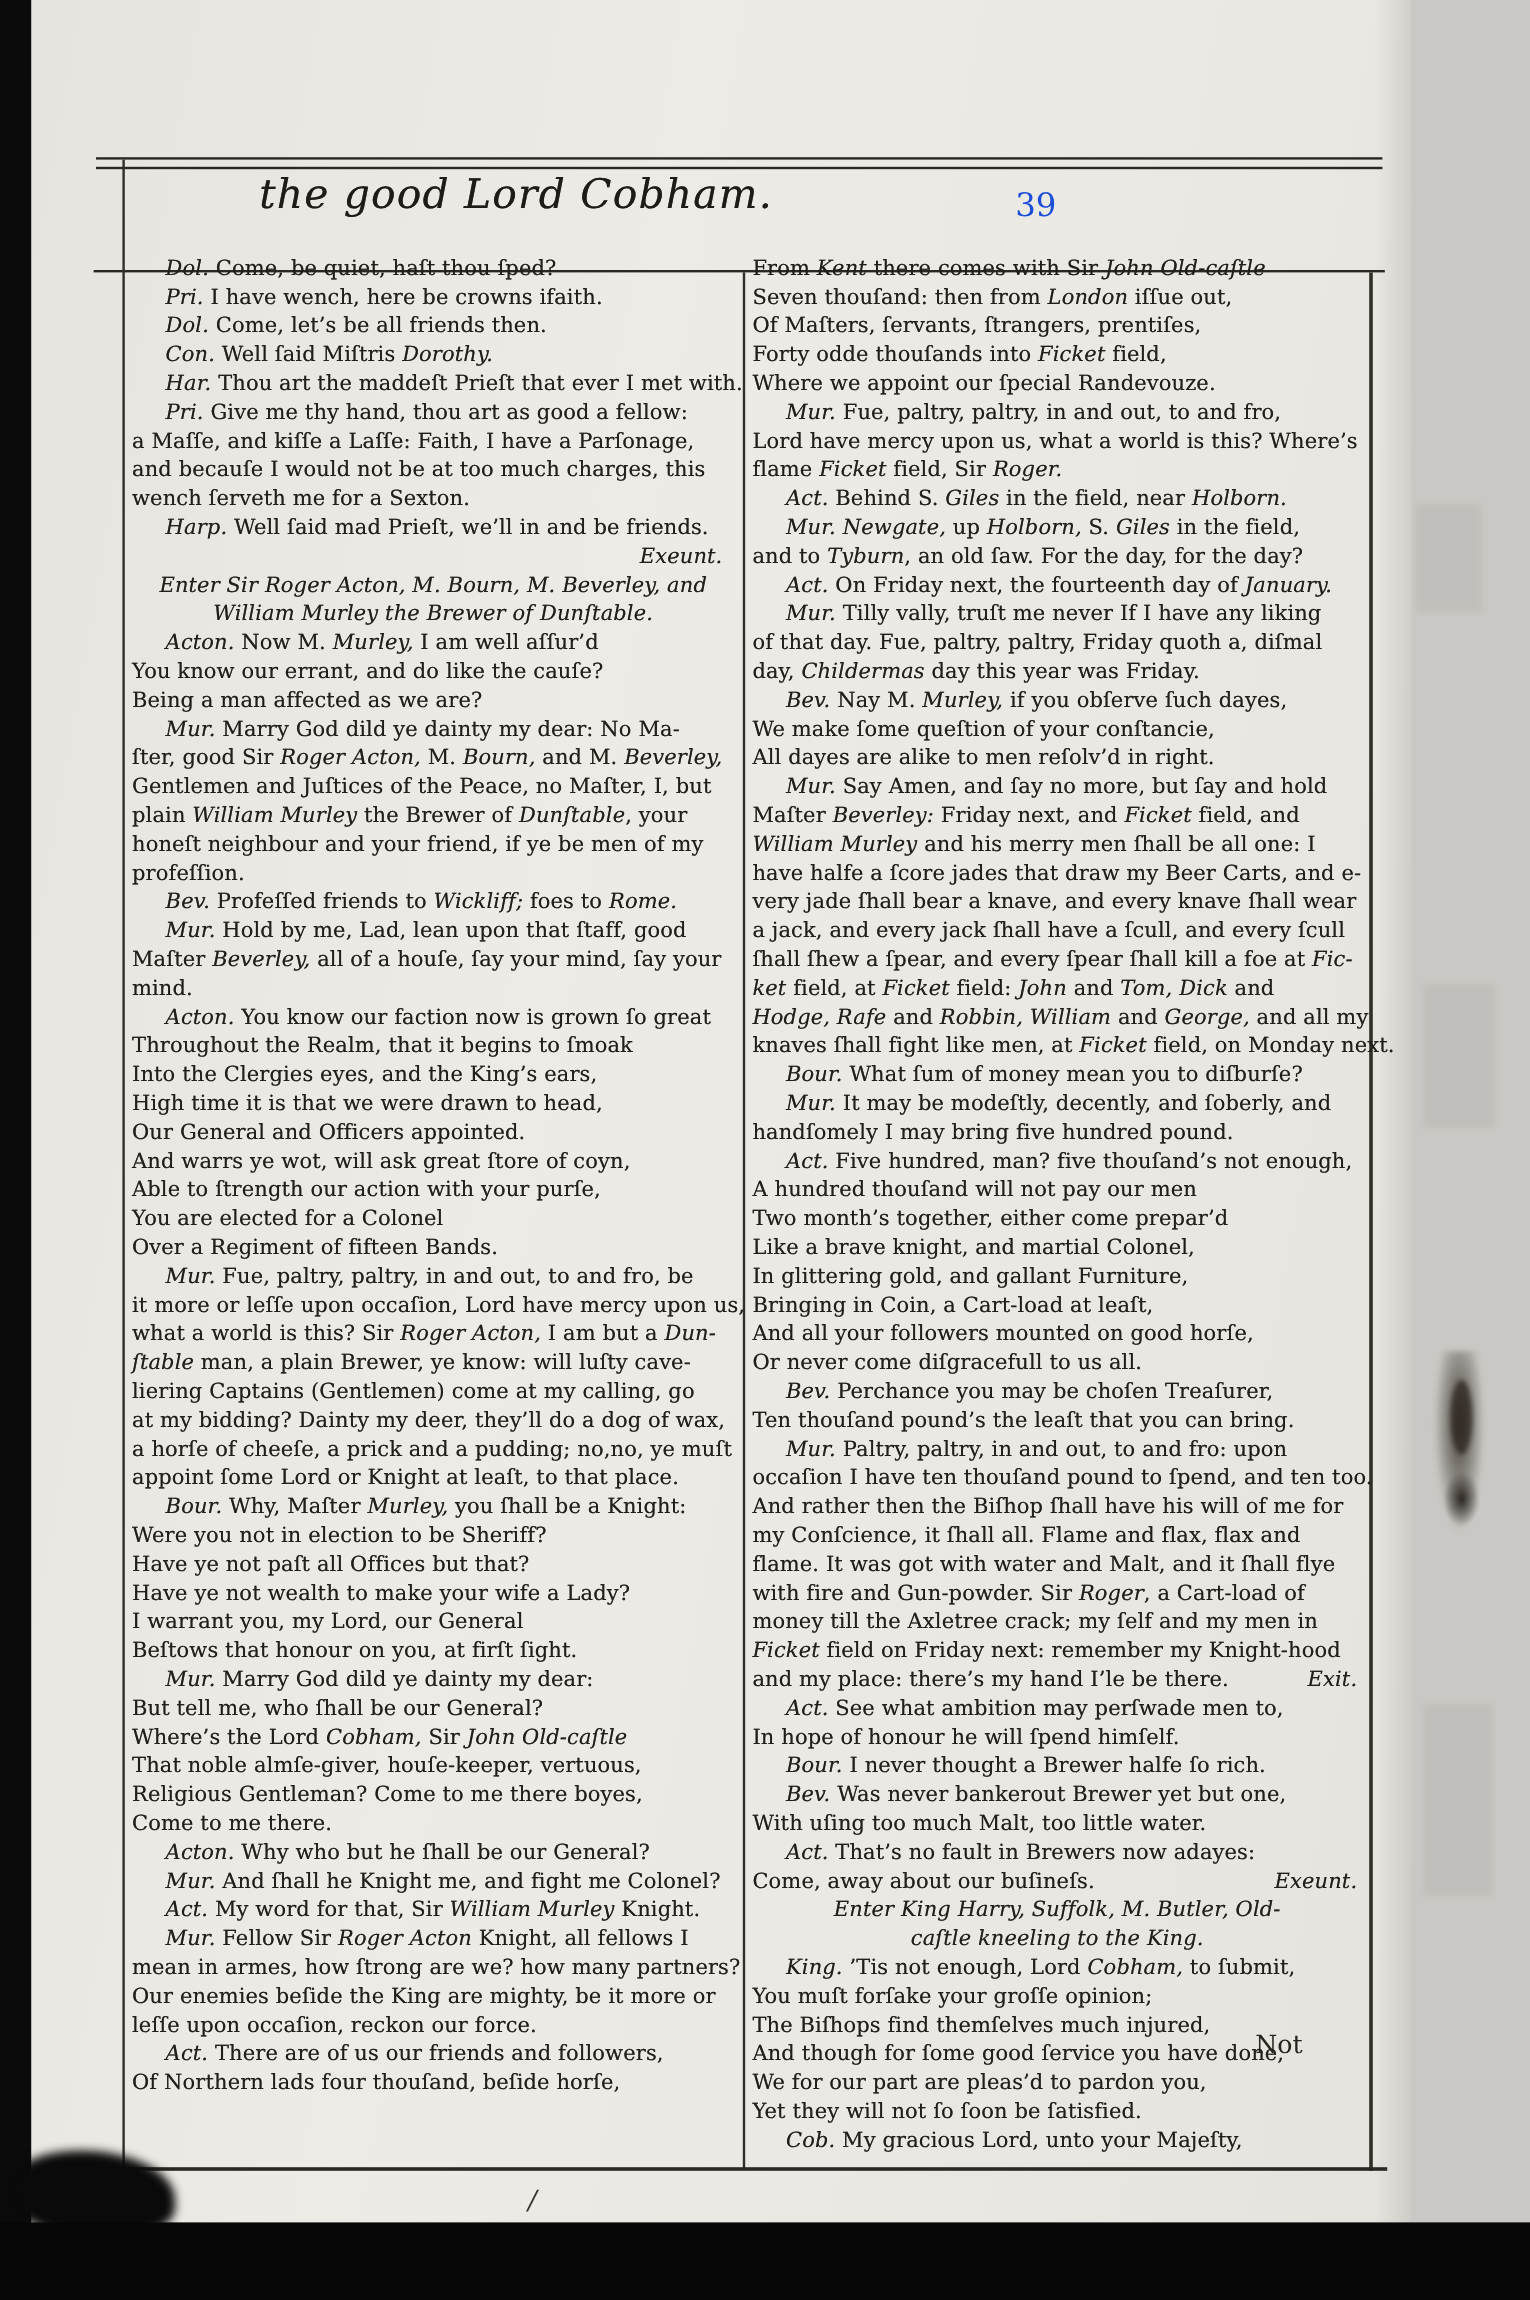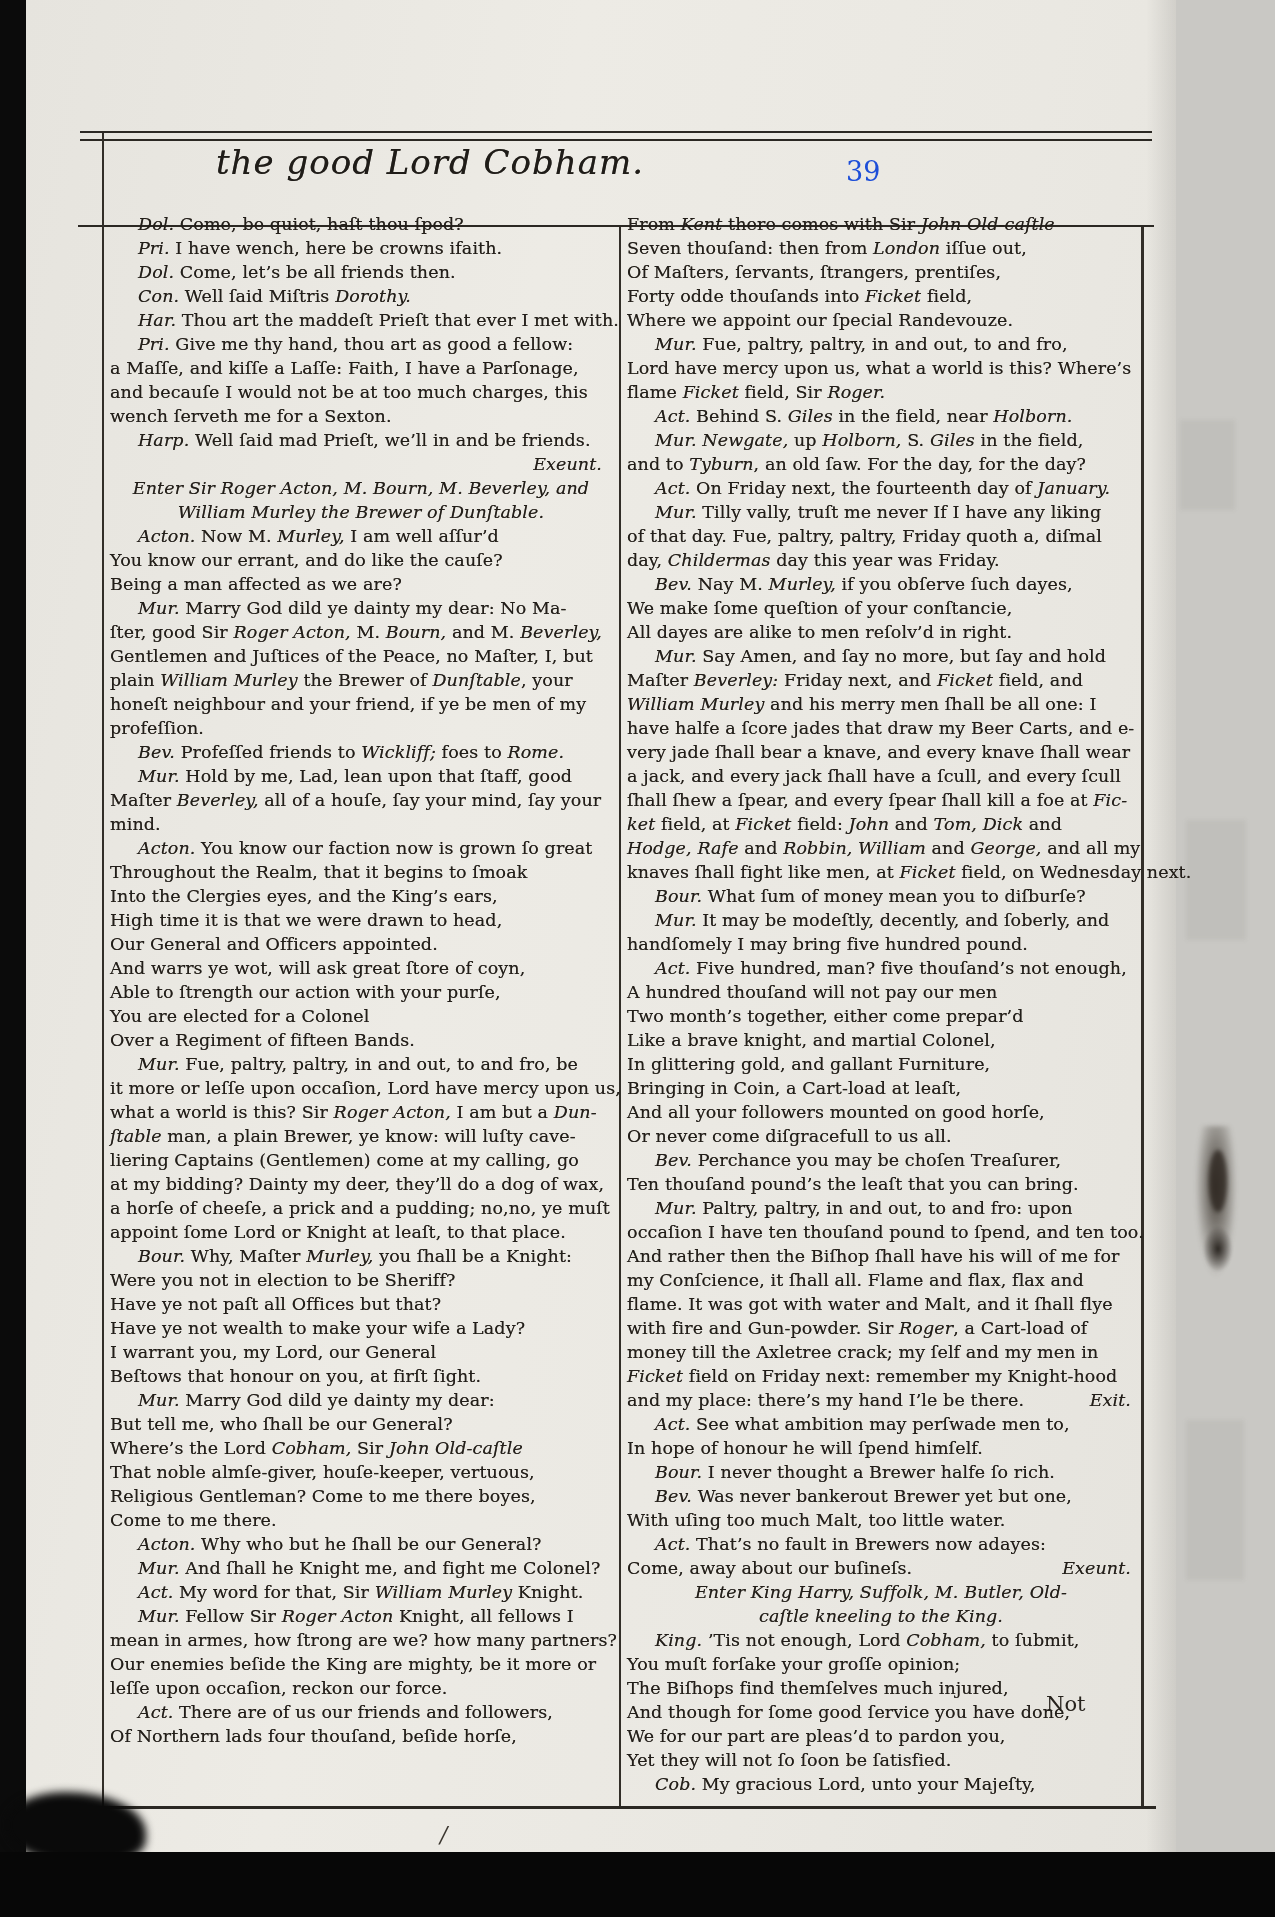--- a/index.html
+++ b/index.html
@@ -156,21 +156,21 @@
     <div class="line"><span>All dayes are alike to men reſolv’d in right.</span></div>
     <div class="line in"><span class="it">Mur.</span><span>  Say Amen, and ſay no more, but ſay and hold</span></div>
     <div class="line"><span>Maſter </span><span class="it">Beverley:</span><span> Friday next, and </span><span class="it">Ficket</span><span> field, and</span></div>
     <div class="line"><span class="it">William Murley</span><span> and his merry men ſhall be all one: I</span></div>
     <div class="line"><span>have halfe a ſcore jades that draw my Beer Carts, and e-</span></div>
     <div class="line"><span>very jade ſhall bear a knave, and every knave ſhall wear</span></div>
     <div class="line"><span>a jack, and every jack ſhall have a ſcull, and every ſcull</span></div>
     <div class="line"><span>ſhall ſhew a ſpear, and every ſpear ſhall kill a foe at </span><span class="it">Fic-</span></div>
     <div class="line"><span class="it">ket</span><span> field, at </span><span class="it">Ficket</span><span> field: </span><span class="it">John</span><span> and </span><span class="it">Tom,</span><span> </span><span class="it">Dick</span><span> and</span></div>
     <div class="line"><span class="it">Hodge, Rafe</span><span> and </span><span class="it">Robbin, William</span><span> and </span><span class="it">George,</span><span> and all my</span></div>
-    <div class="line"><span>knaves ſhall fight like men, at </span><span class="it">Ficket</span><span> field, on Wednesday next.</span></div>
+    <div class="line"><span>knaves ſhall fight like men, at </span><span class="it">Ficket</span><span> field, on Monday next.</span></div>
     <div class="line in"><span class="it">Bour.</span><span>  What ſum of money mean you to diſburſe?</span></div>
     <div class="line in"><span class="it">Mur.</span><span>  It may be modeſtly, decently, and ſoberly, and</span></div>
     <div class="line"><span>handſomely I may bring five hundred pound.</span></div>
     <div class="line in"><span class="it">Act.</span><span>  Five hundred, man? five thouſand’s not enough,</span></div>
     <div class="line"><span>A hundred thouſand will not pay our men</span></div>
     <div class="line"><span>Two month’s together, either come prepar’d</span></div>
     <div class="line"><span>Like a brave knight, and martial Colonel,</span></div>
     <div class="line"><span>In glittering gold, and gallant Furniture,</span></div>
     <div class="line"><span>Bringing in Coin, a Cart-load at leaſt,</span></div>
     <div class="line"><span>And all your followers mounted on good horſe,</span></div>

